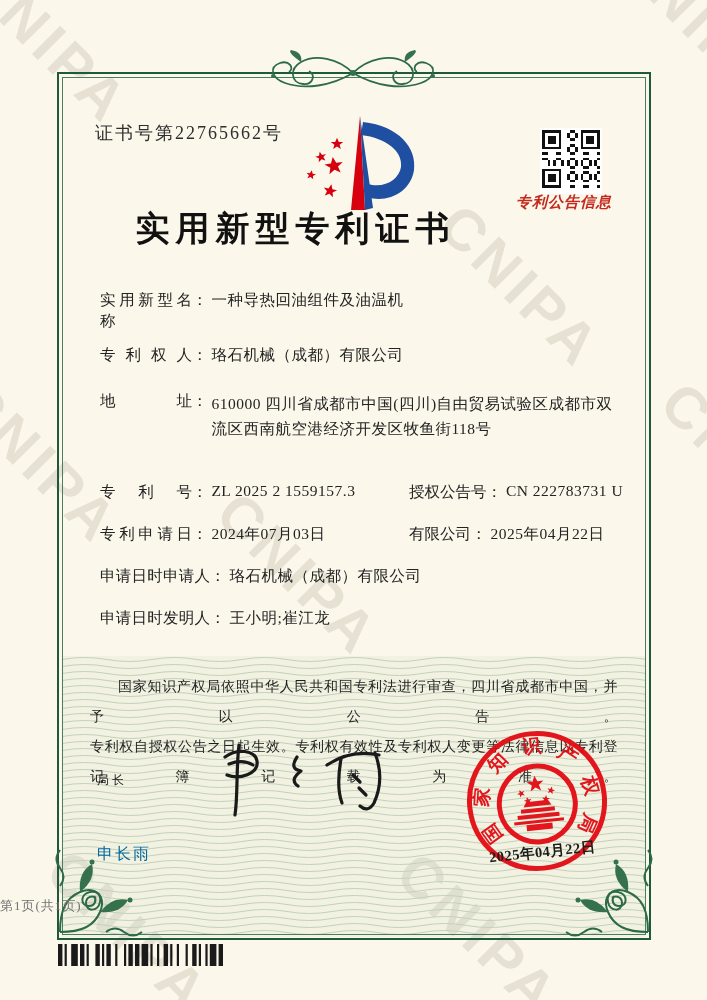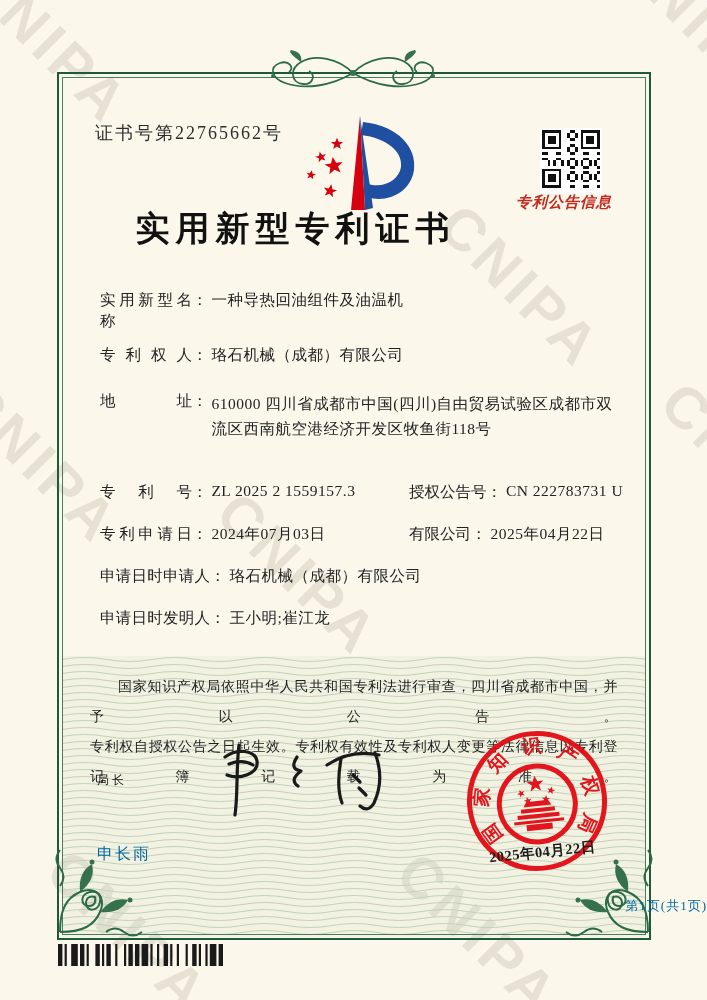--- a/index.html
+++ b/index.html
@@ -68,21 +68,21 @@
   .seal-ring{
     position:absolute;left:5px;top:5px;width:130px;height:130px;border-radius:50%;
     border:5px solid #e30b13;box-sizing:content-box;
   }
   .seal-date{
     position:absolute;left:0;top:117px;width:150px;text-align:center;
     color:#111;font-weight:bold;font-size:14.5px;letter-spacing:0.5px;
   }
   .emblem{position:absolute;left:33px;top:36px;}
   
-  .page-no{position:absolute;left:0;top:897px;width:707px;text-align:right;font-size:13px;color:#0369a1;letter-spacing:1px;}
+  .page-no{position:absolute;left:0;top:897px;width:707px;text-align:left;font-size:13px;color:#737373;letter-spacing:1px;}
   .barcode{position:absolute;left:58px;top:944px;}
 </style>
 </head>
 <body>
 
 <div id="page">
 
   <div class="wm" style="left:-52px;top:8px">CNIPA</div>
   <div class="wm" style="left:598px;top:-14px">CNIPA</div>
   <div class="wm" style="left:420px;top:252px">CNIPA</div>

